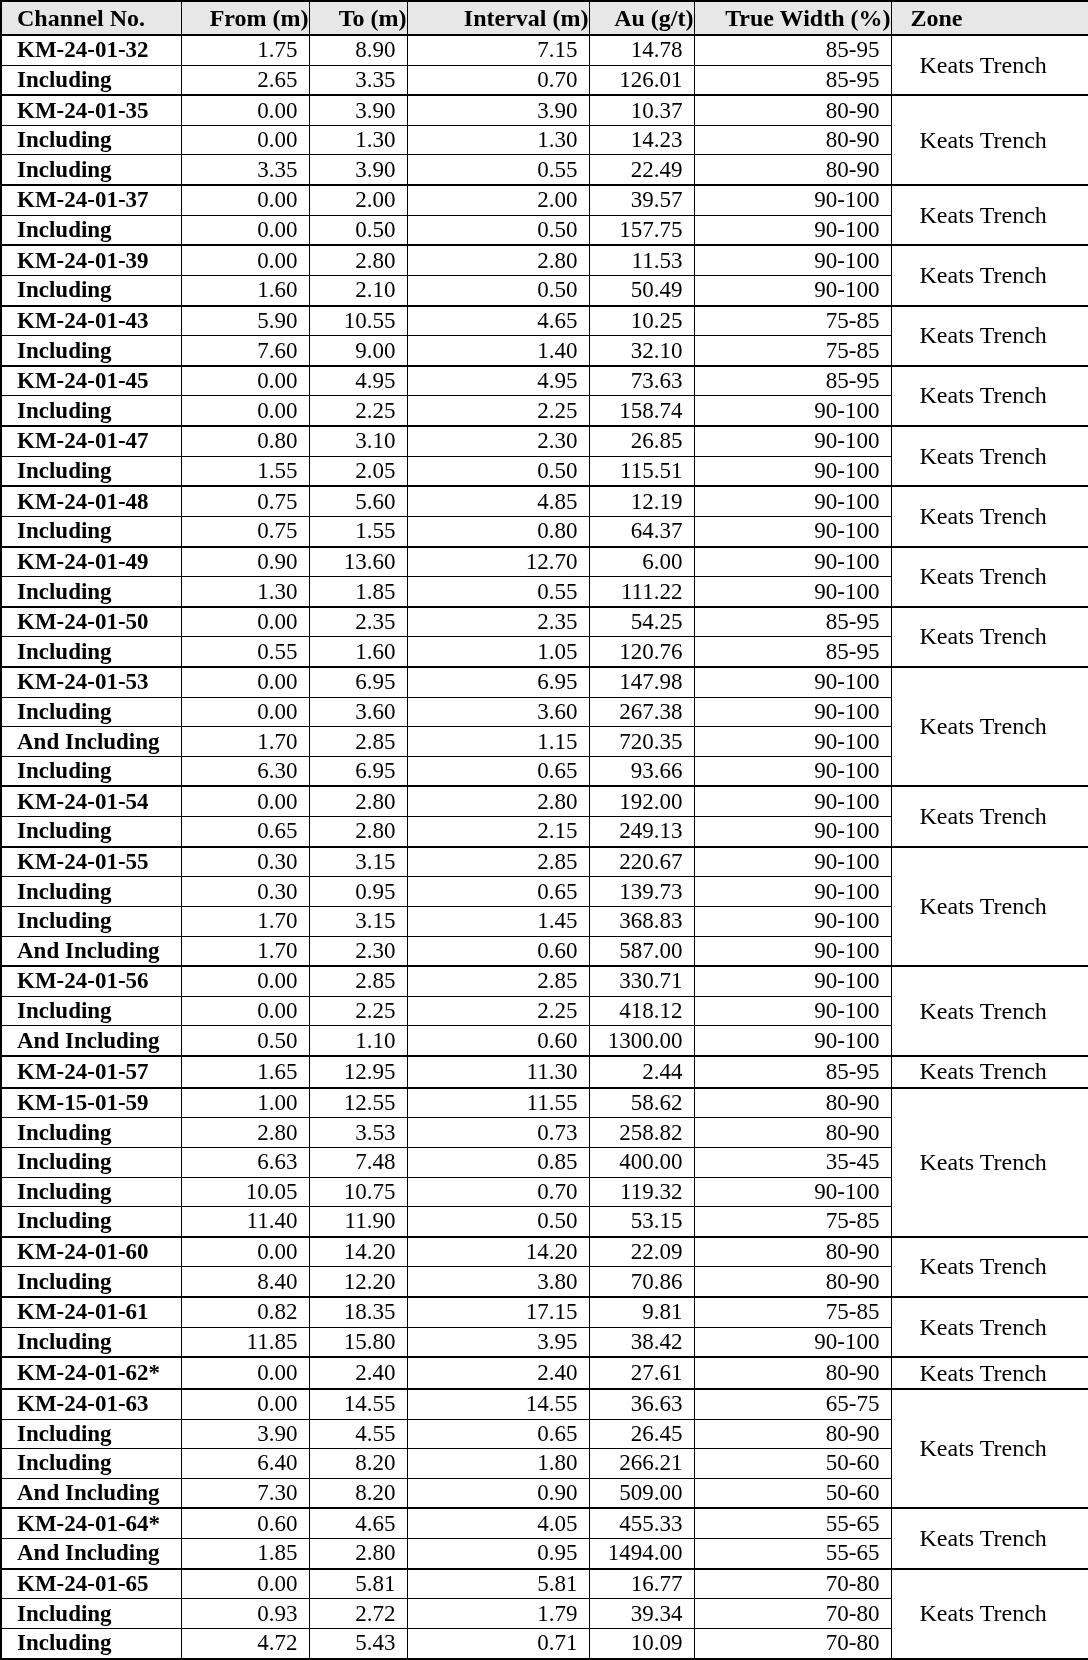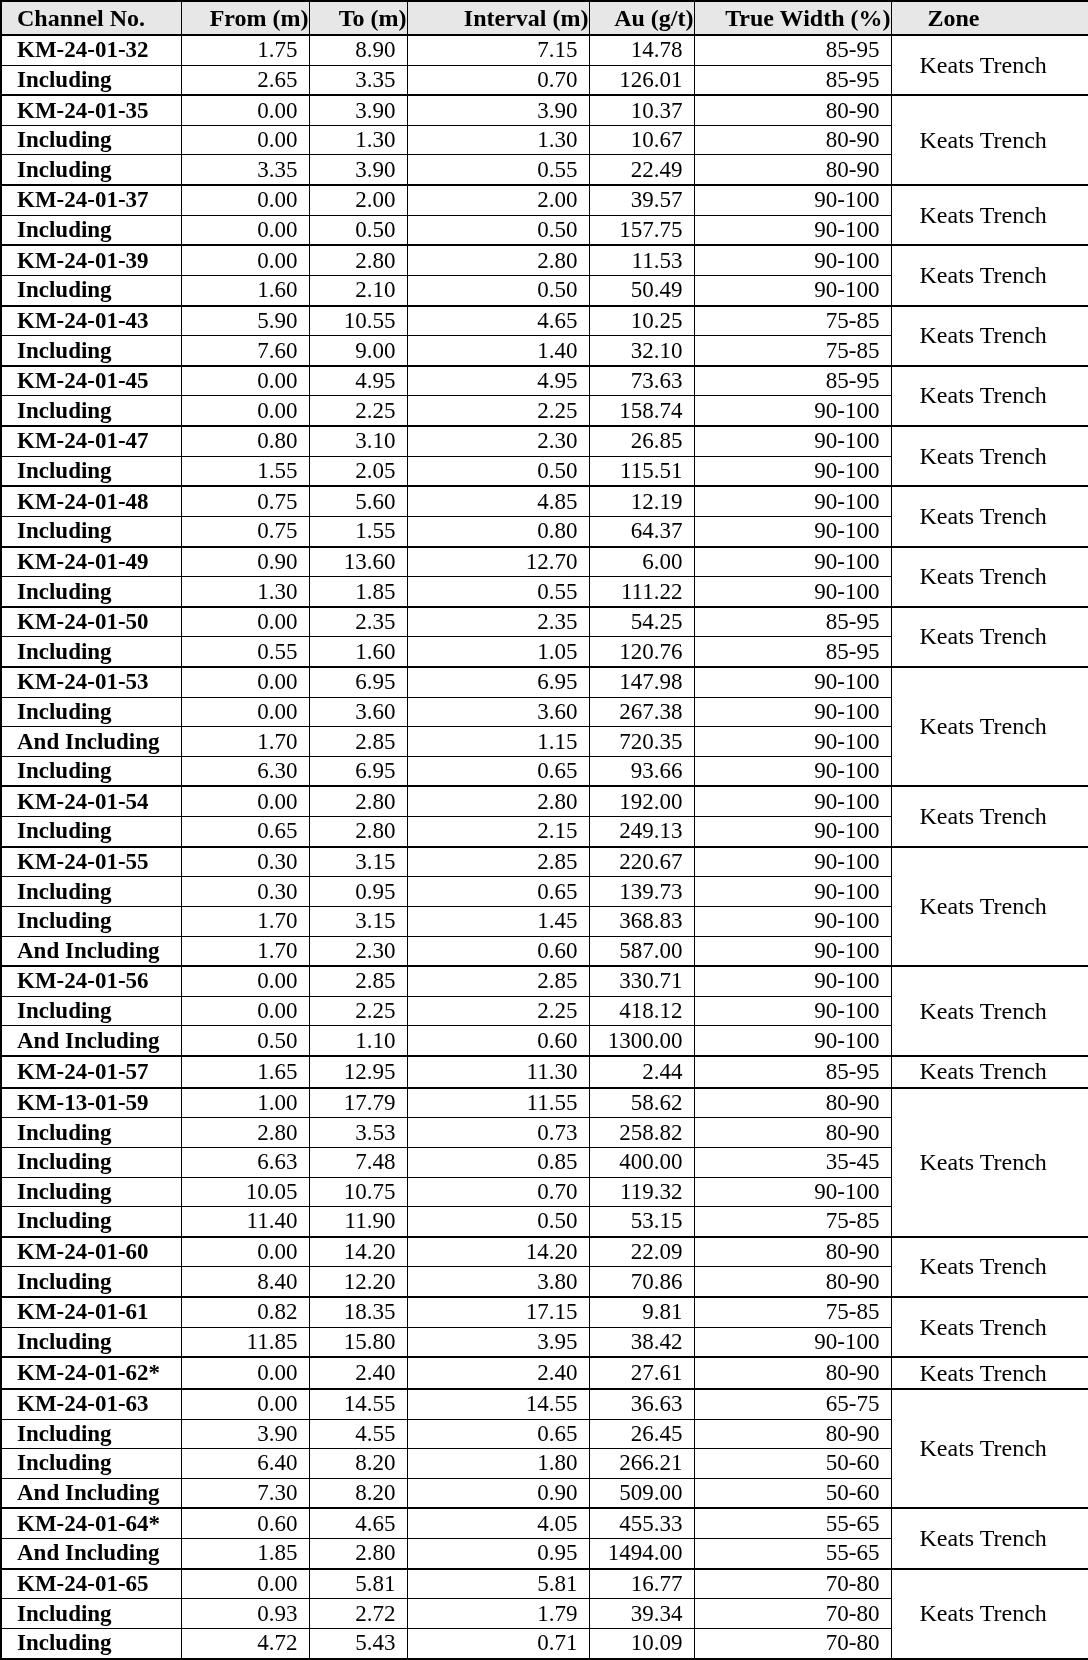--- a/index.html
+++ b/index.html
@@ -25,21 +25,21 @@
   th {
     background: #E7E7E7;
     font-weight: bold;
     font-size: 24px;
     border-bottom: 2.5px solid #000000;
     text-align: right;
   }
   td { font-size: 23px; border-top: 1px solid #000000; }
   tr.group-start td { border-top: 2.5px solid #000000; }
   .h-left  { text-align: left; padding-left: 15px; }
-  .h-zone  { text-align: left; padding-left: 36px; }
+  .h-zone  { text-align: left; padding-left: 19px; }
   .c-label { text-align: left; padding-left: 15px; font-weight: bold; }
   .c-num   { text-align: right; padding-right: 11px; }
   .c-zone  { text-align: left; padding-left: 28px; font-size: 24px; }
 </style>
 </head>
 <body>
 
 <div class="page">
   <table class="results">
     <colgroup>
@@ -87,21 +87,21 @@
           <td class="c-num">3.90</td>
           <td class="c-num">10.37</td>
           <td class="c-num">80-90</td>
           <td rowspan="3" class="c-zone">Keats Trench</td>
         </tr>
         <tr>
           <td class="c-label">Including</td>
           <td class="c-num">0.00</td>
           <td class="c-num">1.30</td>
           <td class="c-num">1.30</td>
-          <td class="c-num">10.67</td>
+          <td class="c-num">14.23</td>
           <td class="c-num">80-90</td>
         </tr>
         <tr>
           <td class="c-label">Including</td>
           <td class="c-num">3.35</td>
           <td class="c-num">3.90</td>
           <td class="c-num">0.55</td>
           <td class="c-num">22.49</td>
           <td class="c-num">80-90</td>
         </tr>
@@ -352,23 +352,23 @@
         <tr class="group-start">
           <td class="c-label">KM-24-01-57</td>
           <td class="c-num">1.65</td>
           <td class="c-num">12.95</td>
           <td class="c-num">11.30</td>
           <td class="c-num">2.44</td>
           <td class="c-num">85-95</td>
           <td rowspan="1" class="c-zone">Keats Trench</td>
         </tr>
         <tr class="group-start">
-          <td class="c-label">KM-13-01-59</td>
+          <td class="c-label">KM-15-01-59</td>
           <td class="c-num">1.00</td>
-          <td class="c-num">17.79</td>
+          <td class="c-num">12.55</td>
           <td class="c-num">11.55</td>
           <td class="c-num">58.62</td>
           <td class="c-num">80-90</td>
           <td rowspan="5" class="c-zone">Keats Trench</td>
         </tr>
         <tr>
           <td class="c-label">Including</td>
           <td class="c-num">2.80</td>
           <td class="c-num">3.53</td>
           <td class="c-num">0.73</td>

